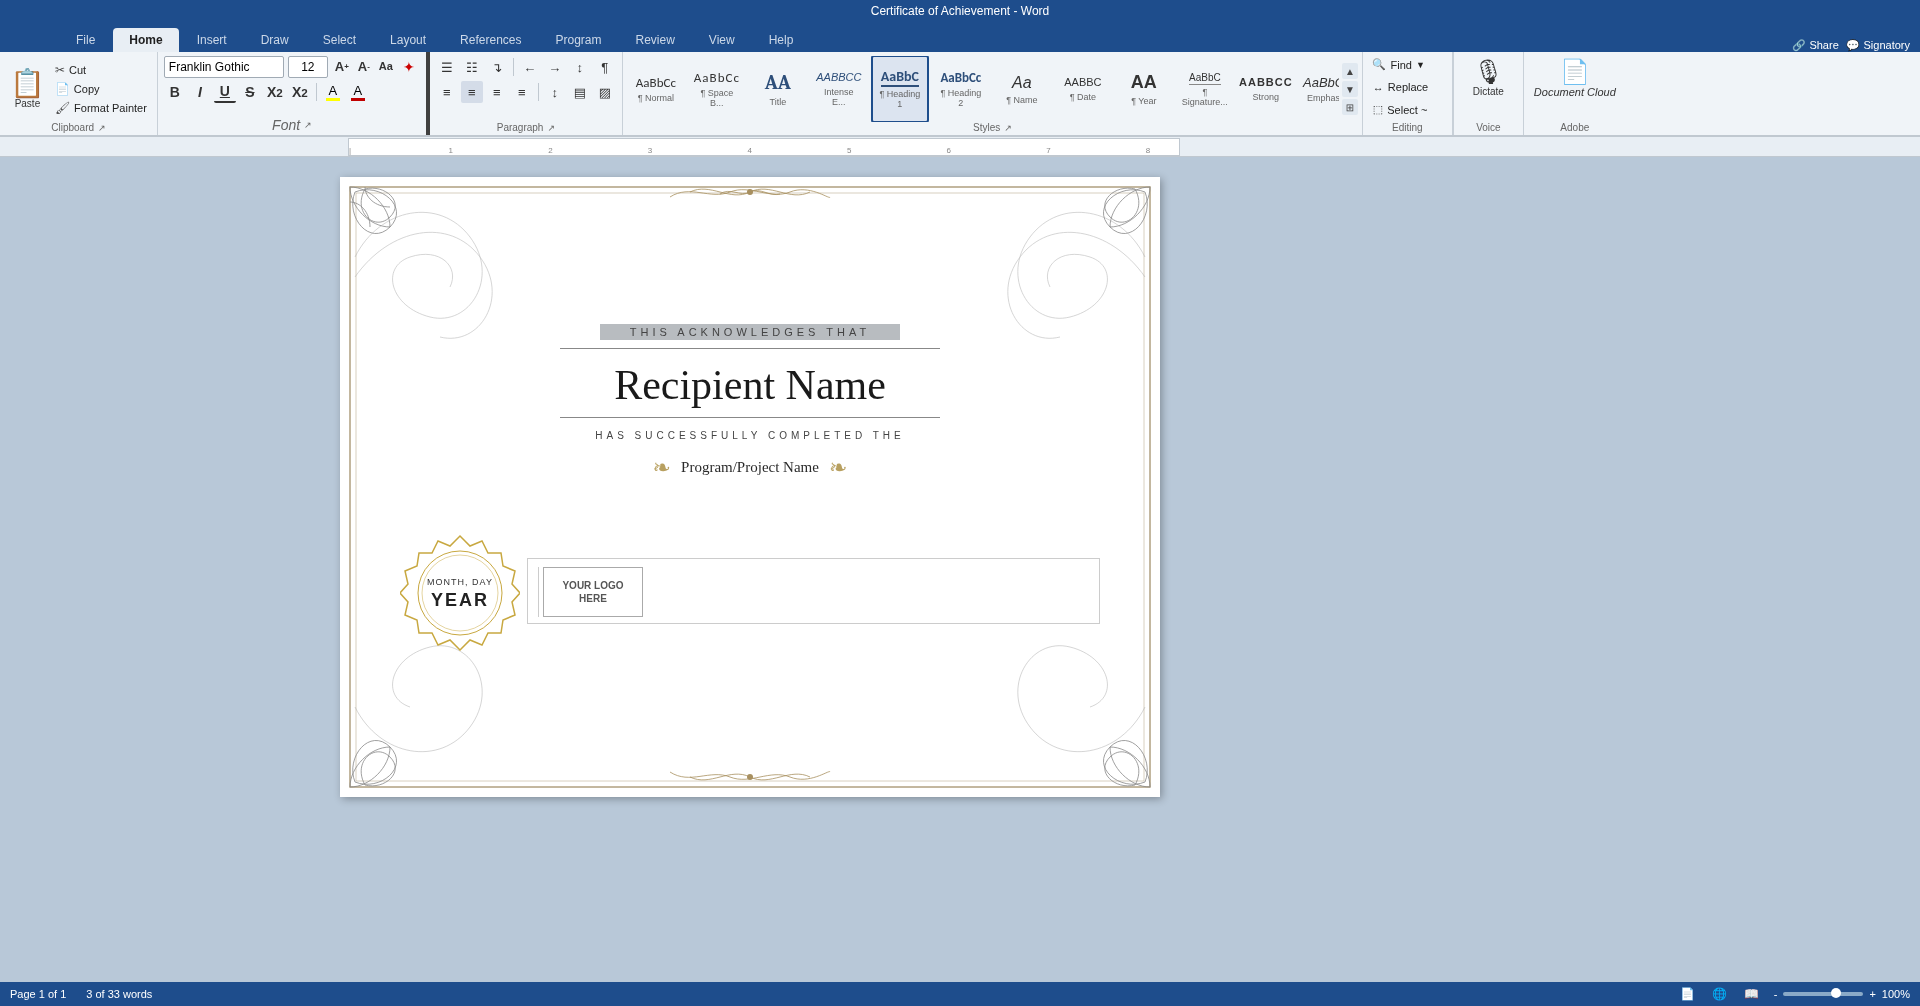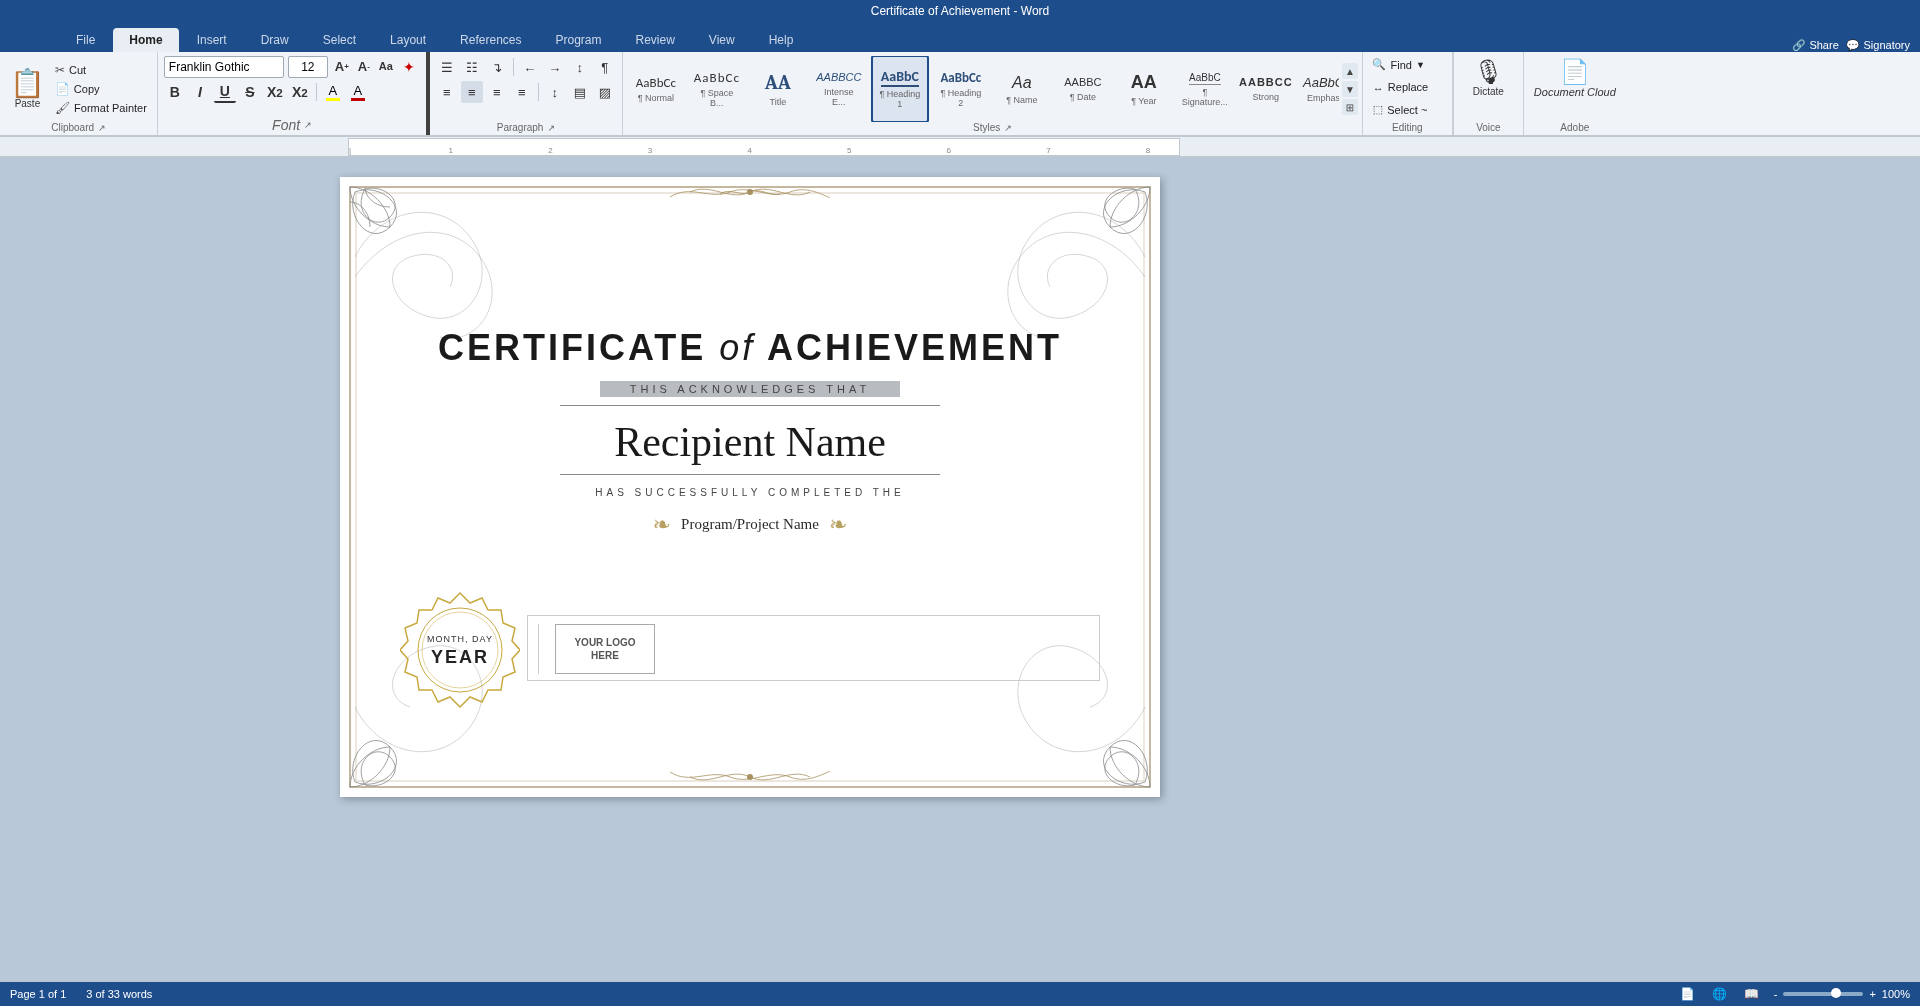--- a/index.html
+++ b/index.html
@@ -832,23 +832,20 @@
         <path d="M805,100 C770,50 710,40 680,80 C650,120 680,170 720,160"></path>
 
         <path d="M15,530 C40,580 100,590 130,550 C160,510 130,460 90,470 C50,480 40,520 70,530"></path>
 
         <path d="M805,530 C780,580 720,590 690,550 C660,510 690,460 730,470 C770,480 780,520 750,530"></path>
       </g>
     </svg>
 
     <div class="cert-container">
 
-      <div class="cert-title">
-        <span>CERTIFICATE </span><em>of</em><span> ACHIEVEMENT</span>
-      </div>
 
       <div class="cert-subtitle">THIS ACKNOWLEDGES THAT</div>
 
       <div class="cert-line"></div>
 
       <div class="cert-name">Recipient Name</div>
 
       <div class="cert-line2"></div>
 
       <div class="cert-completed">HAS SUCCESSFULLY COMPLETED THE</div>
@@ -870,21 +867,21 @@
             <circle cx="60" cy="62" r="38" fill="none" stroke="#c8a840" stroke-width="0.5"></circle>
 
             <text x="60" y="54" text-anchor="middle" font-size="9" font-family="Arial" fill="#333" font-variant="small-caps" letter-spacing="1">MONTH, DAY</text>
             <text x="60" y="75" text-anchor="middle" font-size="18" font-family="Arial" fill="#222" font-weight="900" letter-spacing="2">YEAR</text>
           </svg>
         </div>
 
         <div style="display:flex; flex-direction:column; flex:1; border:1px solid #ccc; padding:8px 10px 6px;">
           <div style="display:flex; align-items:stretch; gap:0;">
             <div style="width:1px; background:#ccc;"></div>
-            <div class="logo-box" style="margin-left:16px; width:100px;">
+            <div class="logo-box" style="margin-left:4px; width:100px;">
               <span>YOUR LOGO<br>HERE</span>
             </div>
           </div>
         </div>
 
       </div>
 
     </div>
   </div>
 

